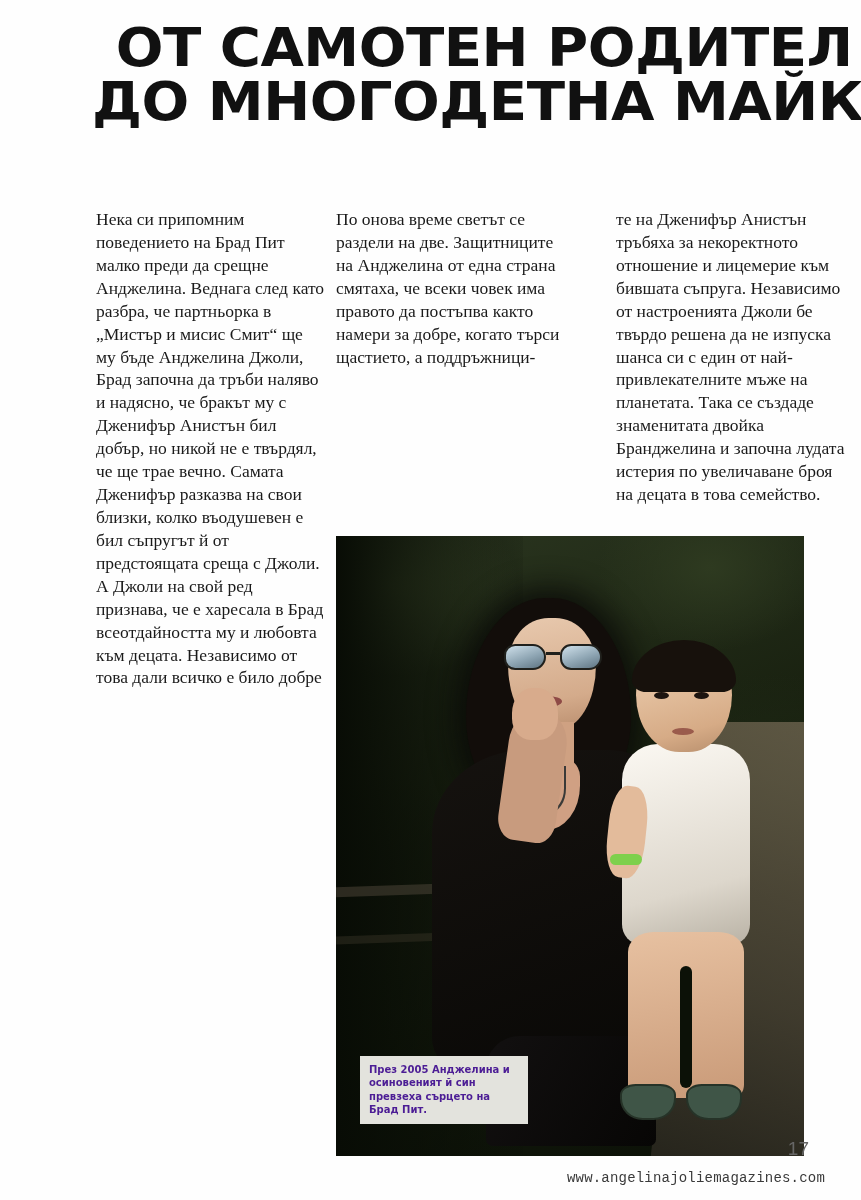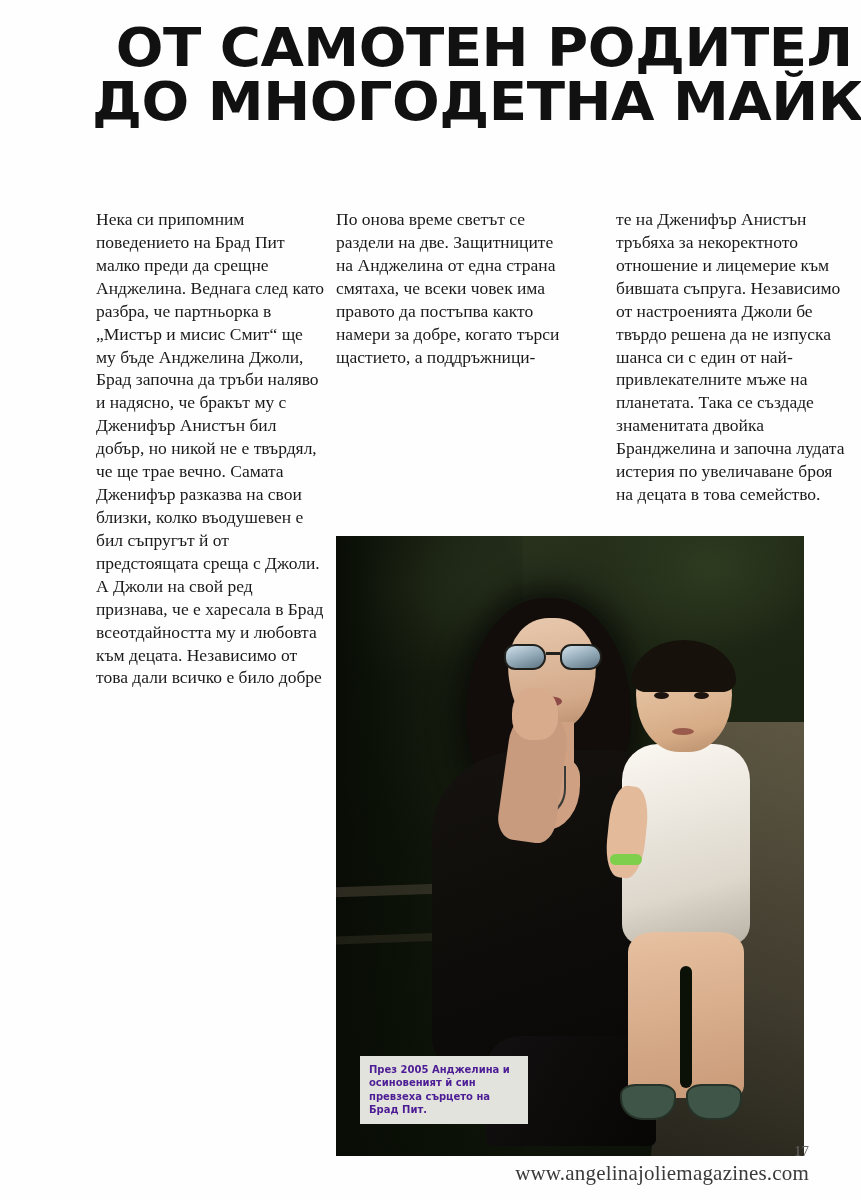--- a/index.html
+++ b/index.html
@@ -318,33 +318,33 @@
     box-sizing: border-box;
     font-family: "DejaVu Sans", sans-serif;
     font-weight: bold;
     font-size: 10px;
     line-height: 1.32;
     color: #4c1d95;
   }
   
   .watermark {
     position: absolute;
-    right: 52px;
+    right: 36px;
     bottom: 14px;
-    font-family: Liberation Serif, serif;
-    font-size: 21px;
+    font-family: Liberation Mono, monospace;
+    font-size: 14px;
     color: #3a3a3a;
     letter-spacing: .2px;
   }
   .page-number {
     position: absolute;
     right: 52px;
     bottom: 40px;
-    font-family: Liberation Serif, serif;
-    font-size: 15px;
+    font-family: Liberation Sans, sans-serif;
+    font-size: 19px;
     color: #666666;
   }
 </style>
 </head>
 <body>
 
 <div class="page">
 
   <div class="headline">
     <div class="headline-line l1">ОТ САМОТЕН РОДИТЕЛ</div>

